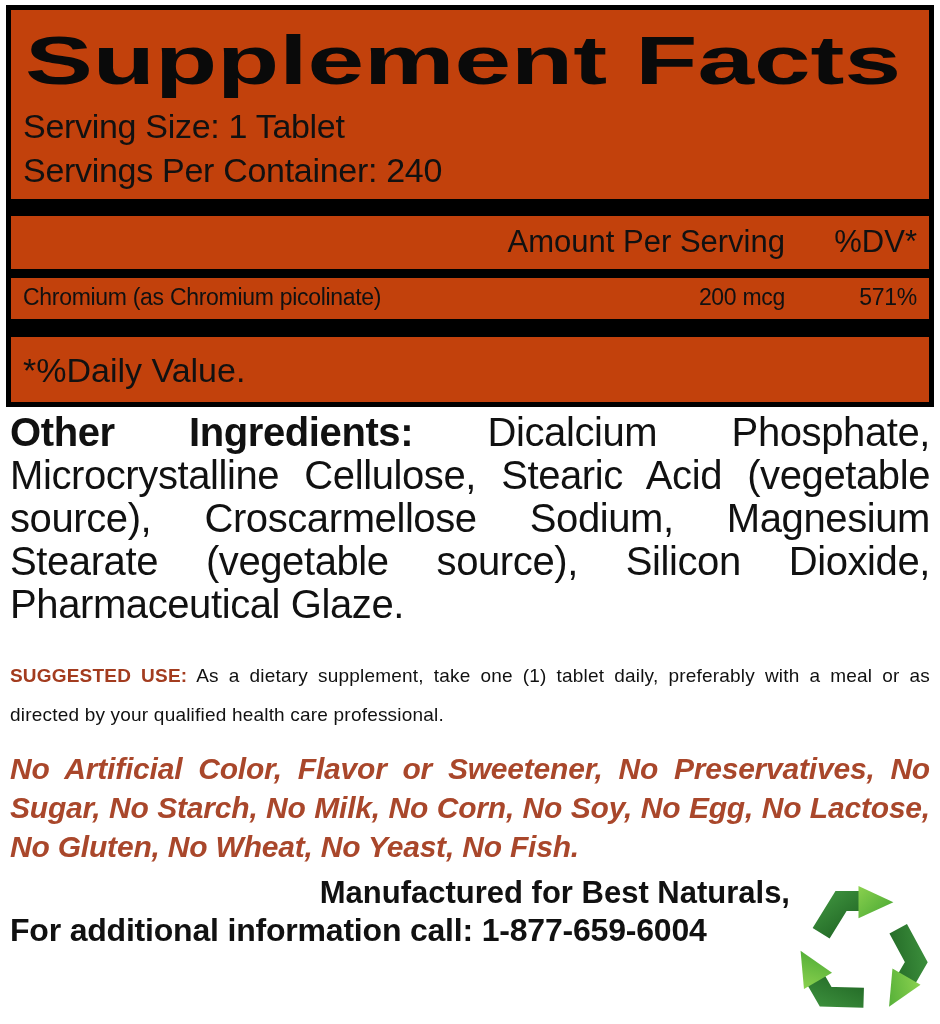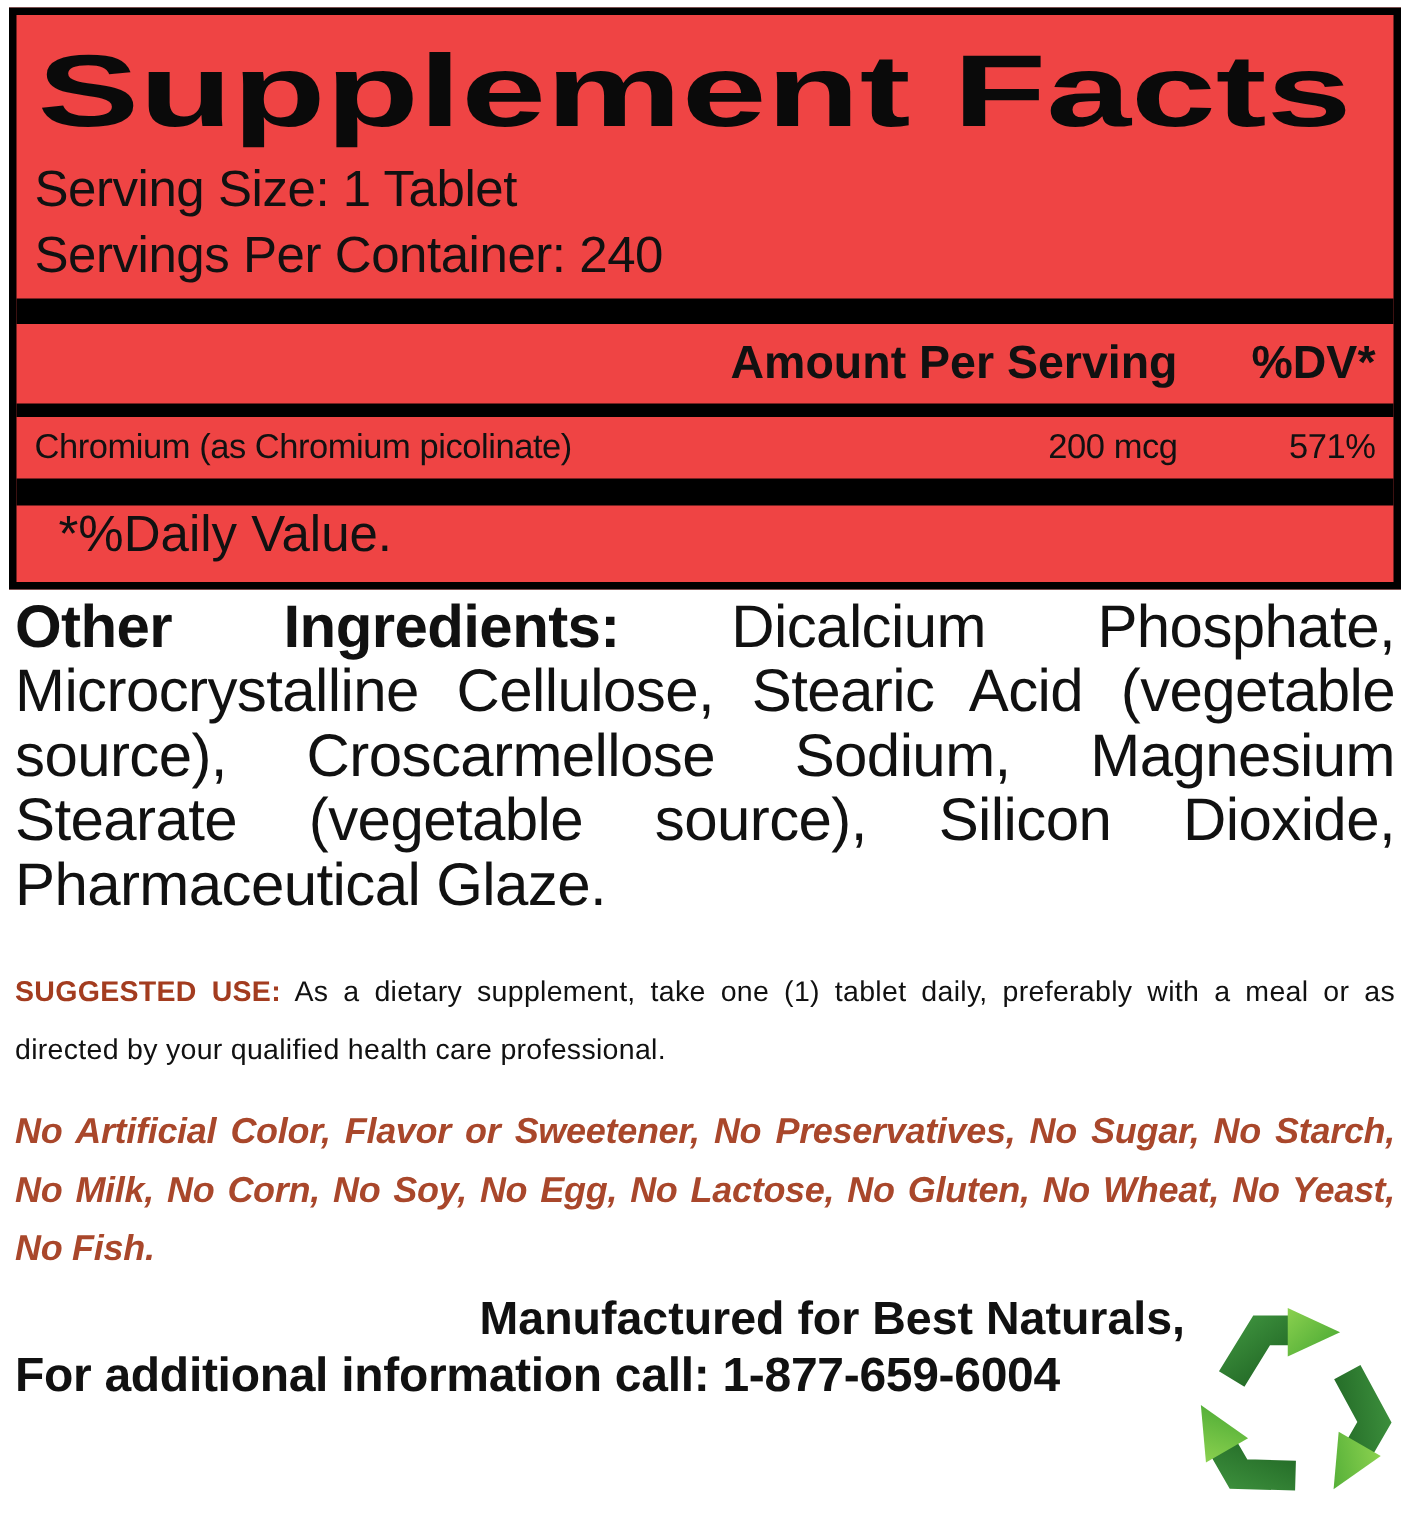--- a/index.html
+++ b/index.html
@@ -8,60 +8,59 @@
     font-family: "Liberation Sans", sans-serif;
     color: #111111;
     position: relative;
   }
 
   
   .facts-panel {
     margin: 5px 6px 0 6px;
     border: 5px solid #000;
     padding: 0 12px;
-    background: #ef4444;
+    background: #c2410c;
   }
   .title-svg { display: block; margin-top: 6px; }
   .title-svg text {
     font-family: "Liberation Sans", sans-serif;
     font-weight: bold;
     font-size: 68px;
     fill: #0a0a0a;
   }
   .serving-line {
     font-size: 34px;
     line-height: 44px;
     letter-spacing: -0.3px;
   }
   .bar { background: #000; margin: 0 -12px; }
   .bar-thick { height: 17px; margin-top: 7px; }
   .bar-mid { height: 9px; }
   .bar-thick2 { height: 18px; }
   .facts-header-row {
     display: flex;
     align-items: flex-start;
-    font-weight: bold;
+    font-weight: normal;
     font-size: 31px;
     padding: 8px 0 9px 0;
   }
   .facts-header-row .spacer { flex: 1; }
   .dv-col { width: 132px; text-align: right; }
   .nutrient-row {
     display: flex;
     align-items: baseline;
     font-size: 23px;
     letter-spacing: -0.3px;
     padding: 6px 0 8px 0;
   }
   .nutrient-row .nutrient-name { flex: 0 0 auto; }
   .nutrient-row .nutrient-amount { margin-left: auto; }
   .footnote {
     font-size: 34px;
-    padding: 0 0 12px 0;
-    margin-left: 16px;
+    padding: 14px 0 12px 0;
   }
 
   
   .section { padding: 0 10px; }
   .other-ingredients {
     margin-top: 4px;
     font-size: 40px;
     line-height: 43px;
     letter-spacing: -0.4px;
     text-align: justify;
@@ -73,21 +72,21 @@
     line-height: 39px;
     text-align: justify;
     letter-spacing: 0.2px;
   }
   .suggested-use .su-heading {
     color: #a33c1f;
     font-weight: bold;
   }
   .allergen-claim {
     margin-top: 15px;
-    font-size: 24px;
+    font-size: 30px;
     line-height: 39px;
     font-weight: bold;
     font-style: italic;
     color: #a9472b;
     text-align: justify;
     letter-spacing: -0.2px;
   }
 
   
   .footer {

